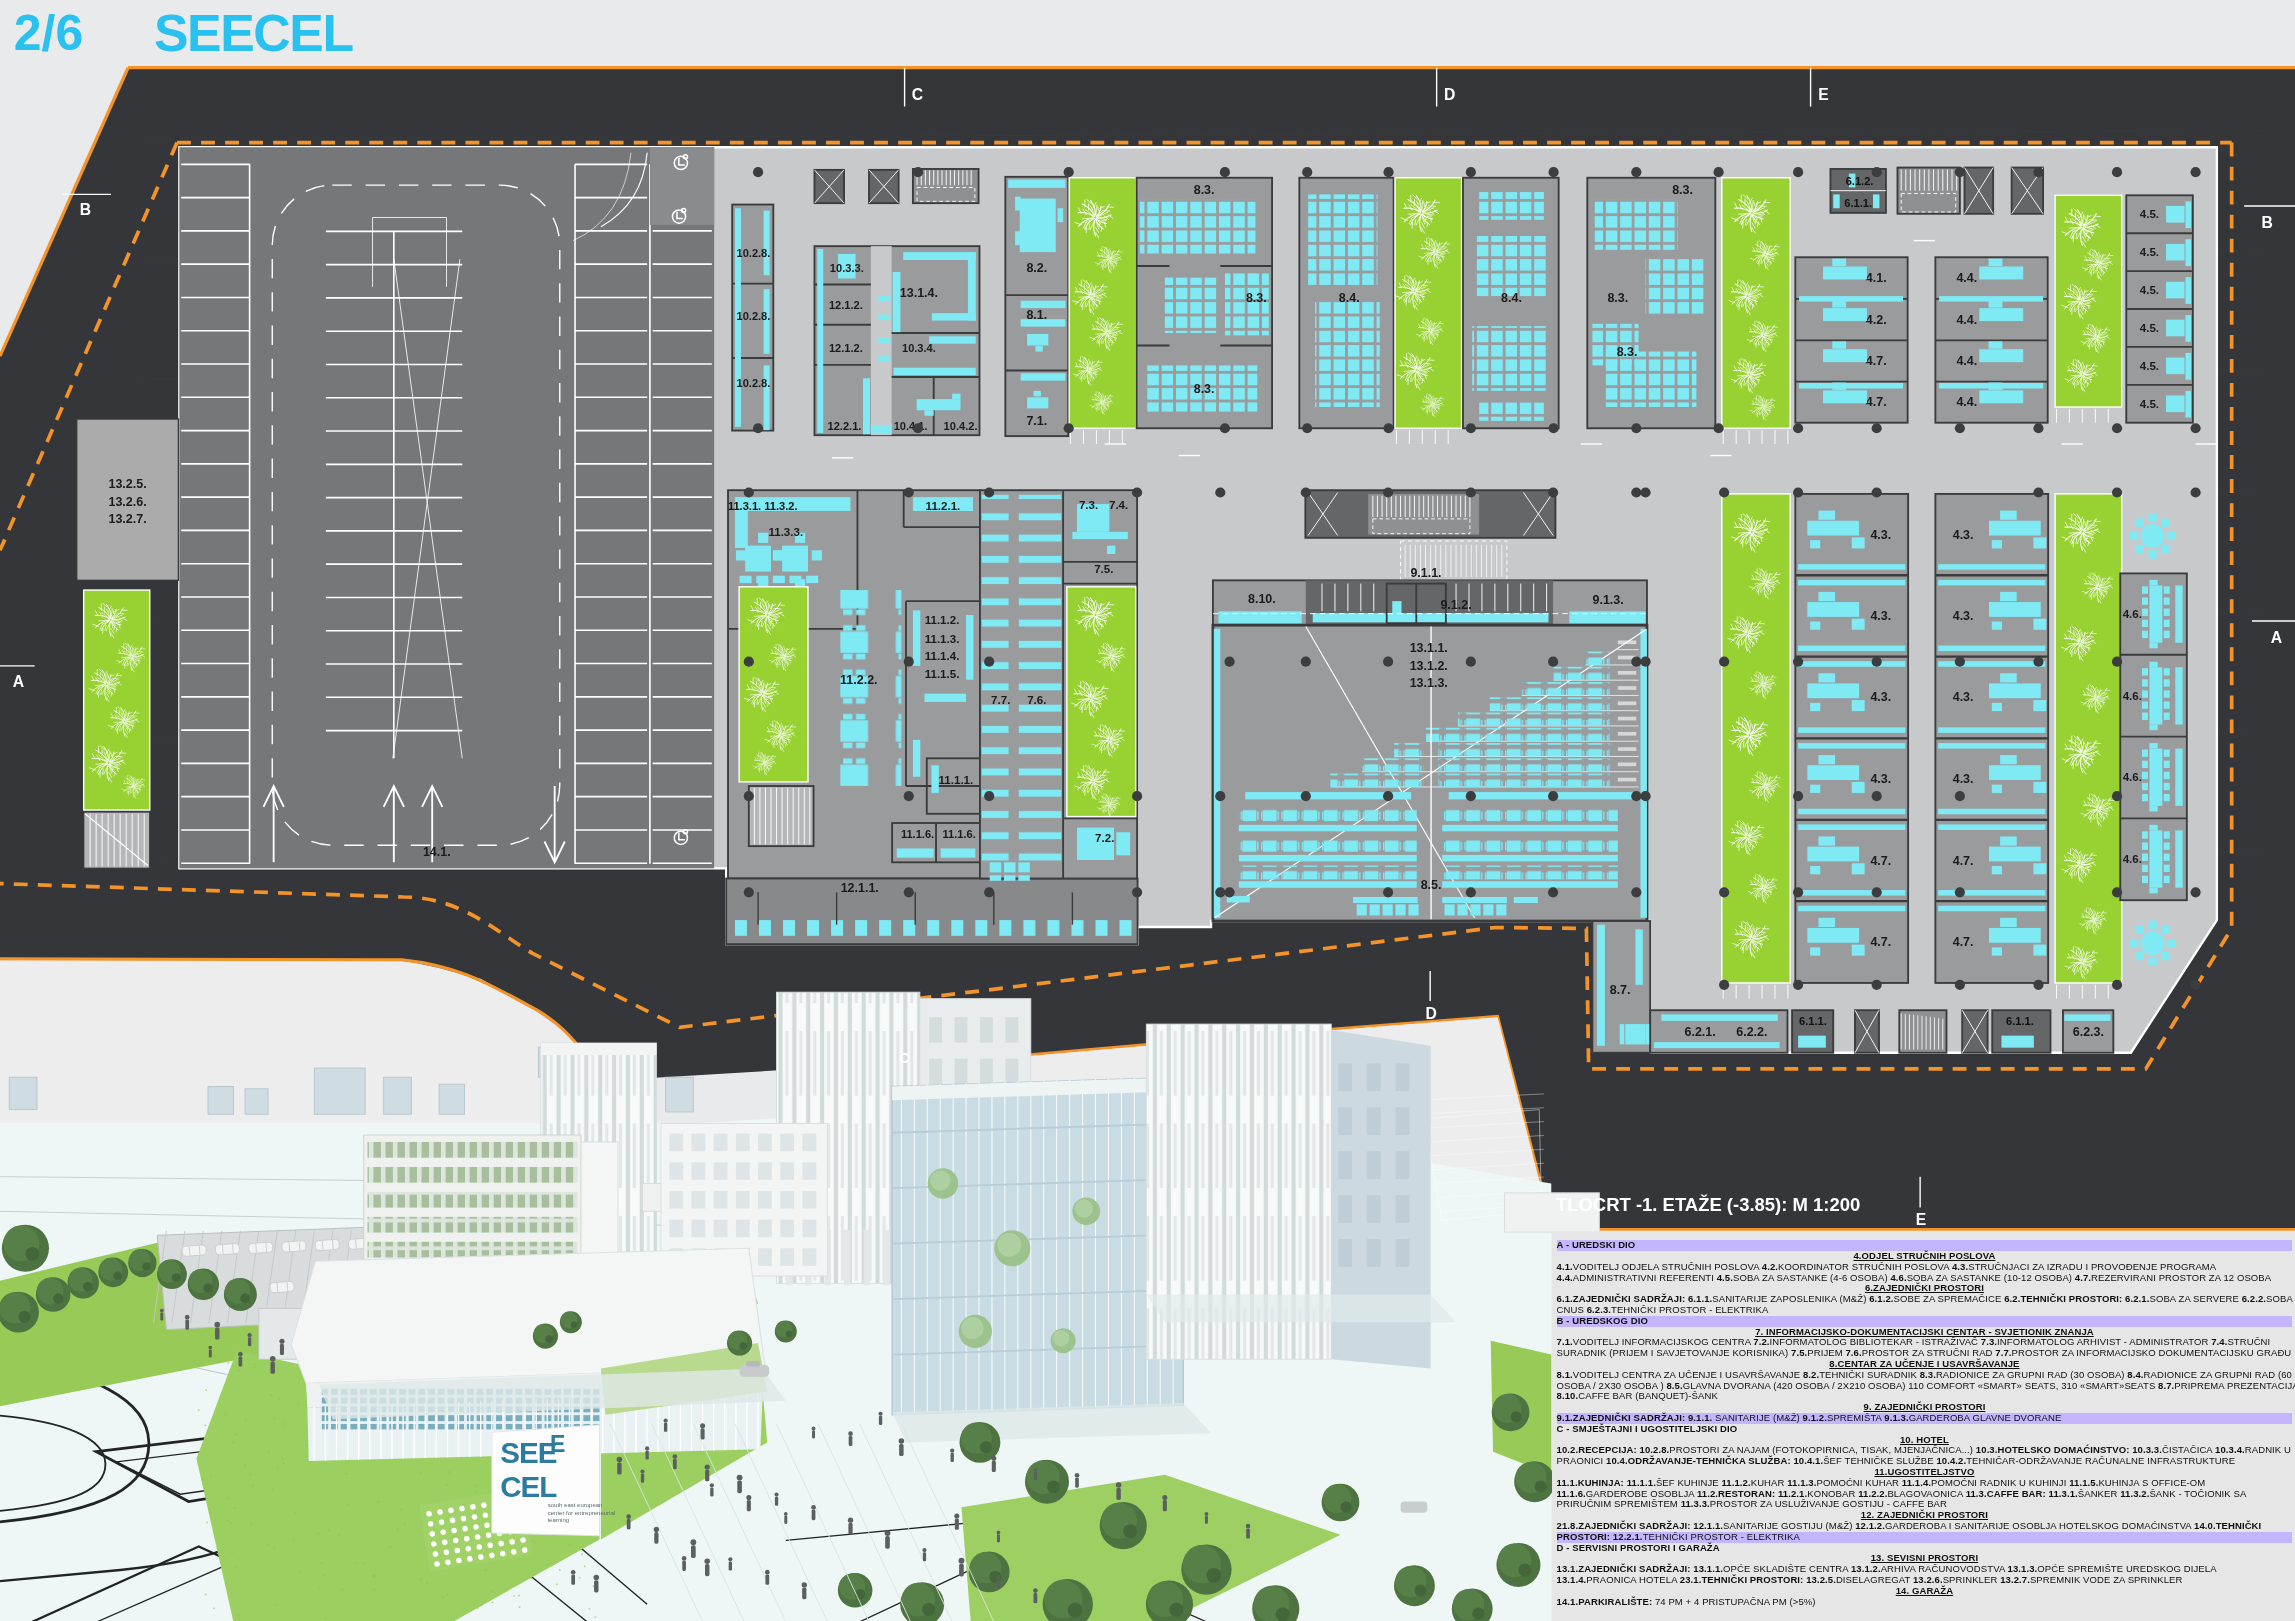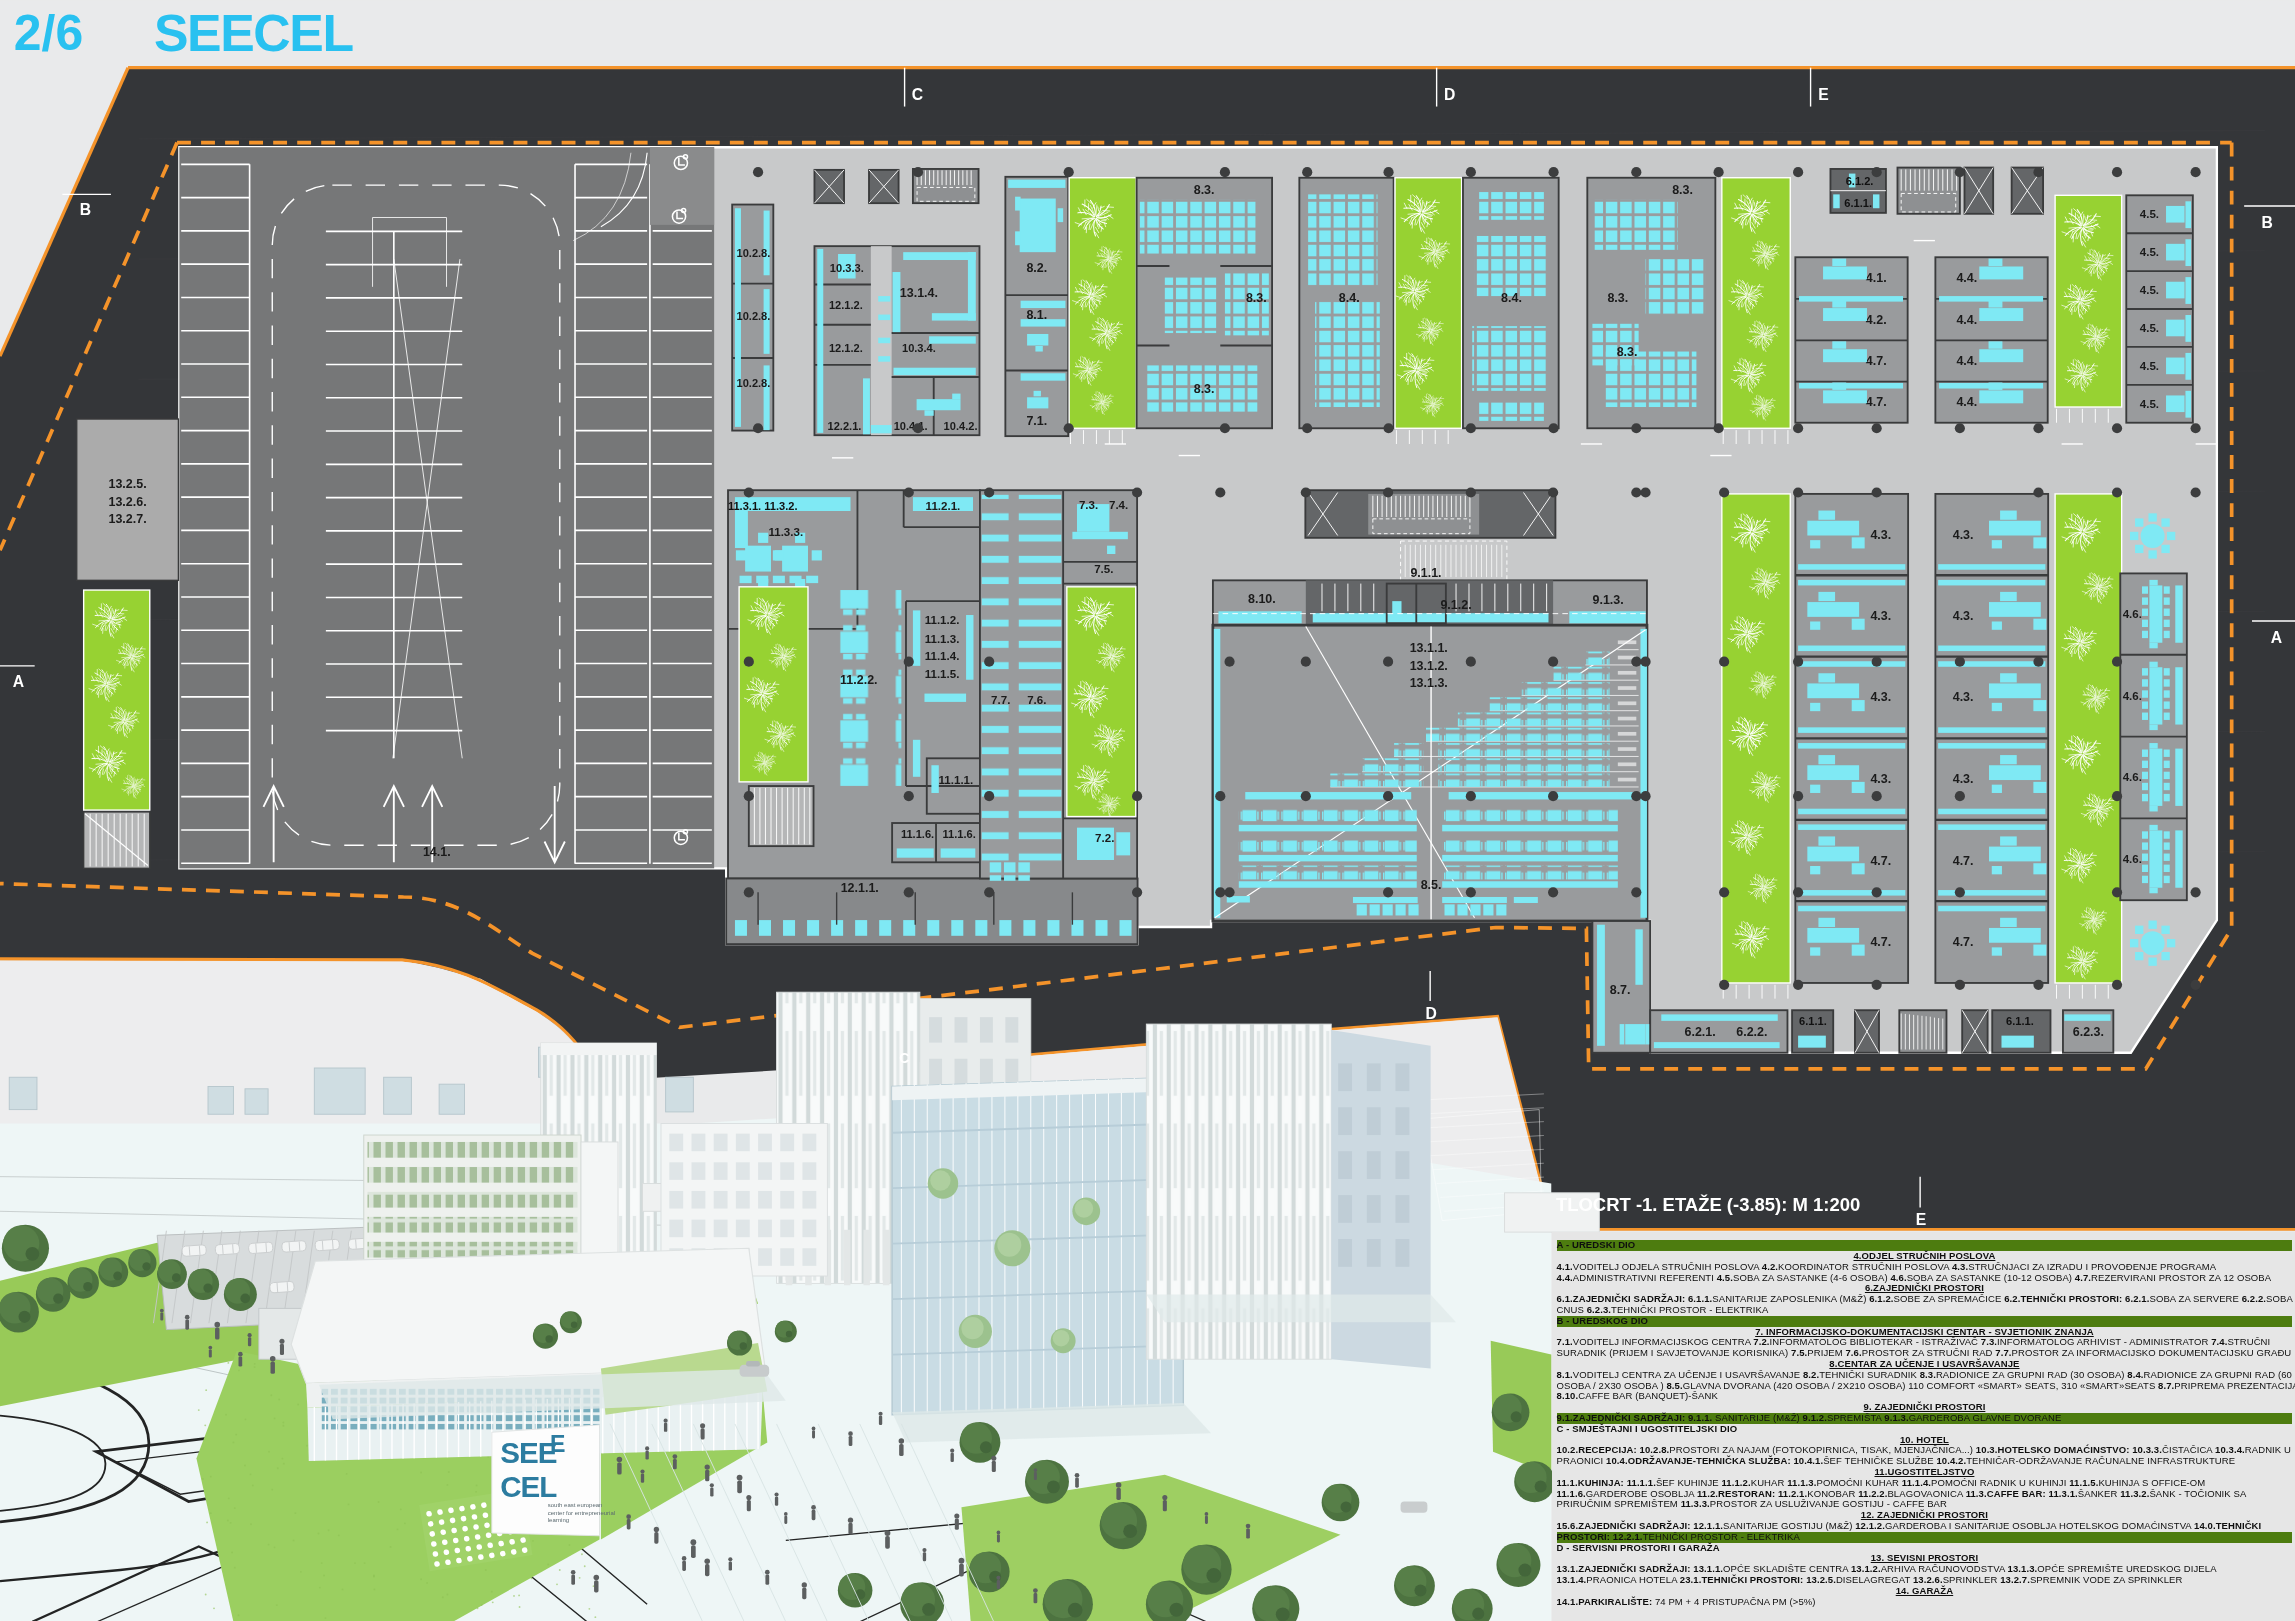--- a/index.html
+++ b/index.html
@@ -4,21 +4,21 @@
 <style>
 html,body{margin:0;padding:0;}
 body{width:2295px;height:1622px;position:relative;font-family:"Liberation Sans",sans-serif;background:#e9eaeb;overflow:hidden;}
 svg{position:absolute;left:0;top:0;}
 svg text{font-family:"Liberation Sans",sans-serif;}
 #legend{position:absolute;left:1552px;top:1232px;width:744px;height:390px;background:#e6e6e6;}
 #legend .inner{padding:8.3px 3.7px 0 4.6px;}
 .lr{font-size:9.5px;line-height:10.8px;color:#0e0e0e;white-space:nowrap;letter-spacing:0.1px;}
 .lr.j{text-align:justify;}
 .lr.j::after{content:"";display:inline-block;width:100%;}
-.lr.bar{background:#4d7c0f;}
+.lr.bar{background:#c4b5fd;}
 .lr.hd{font-weight:bold;text-decoration:underline;text-align:center;}
 .lr.hdp{font-weight:bold;}
 </style>
 </head>
 <body>
 
 <svg width="2295" height="1622" viewBox="0 0 4965 3508">
 <defs>
 <g id="tw" stroke="#ffffff" fill="none" stroke-linecap="round">
         <path d="M3 -0 Q19 3 34 -6" stroke-width="2.2"></path>
@@ -2144,21 +2144,21 @@
 <div class="lr bar"><b>9.1.ZAJEDNIČKI SADRŽAJI:</b> <b>9.1.1.</b> SANITARIJE (M&amp;Ž) <b>9.1.2.</b>SPREMIŠTA <b>9.1.3.</b>GARDEROBA GLAVNE DVORANE</div>
 <div class="lr hdp">C - SMJEŠTAJNI I UGOSTITELJSKI DIO</div>
 <div class="lr hd">10. HOTEL</div>
 <div class="lr j"><b>10.2.RECEPCIJA:</b> <b>10.2.8.</b>PROSTORI ZA NAJAM (FOTOKOPIRNICA, TISAK, MJENJAČNICA...) <b>10.3.HOTELSKO DOMAĆINSTVO:</b> <b>10.3.3.</b>ČISTAČICA <b>10.3.4.</b>RADNIK U</div>
 <div class="lr">PRAONICI <b>10.4.ODRŽAVANJE-TEHNIČKA SLUŽBA:</b> <b>10.4.1.</b>ŠEF TEHNIČKE SLUŽBE <b>10.4.2.</b>TEHNIČAR-ODRŽAVANJE RAČUNALNE INFRASTRUKTURE</div>
 <div class="lr hd">11.UGOSTITELJSTVO</div>
 <div class="lr j"><b>11.1.KUHINJA:</b> <b>11.1.1.</b>ŠEF KUHINJE <b>11.1.2.</b>KUHAR <b>11.1.3.</b>POMOĆNI KUHAR <b>11.1.4.</b>POMOĆNI RADNIK U KUHINJI <b>11.1.5.</b>KUHINJA S OFFICE-OM</div>
 <div class="lr j"><b>11.1.6.</b>GARDEROBE OSOBLJA <b>11.2.RESTORAN:</b> <b>11.2.1.</b>KONOBAR <b>11.2.2.</b>BLAGOVAONICA <b>11.3.CAFFE BAR:</b> <b>11.3.1.</b>ŠANKER <b>11.3.2.</b>ŠANK - TOČIONIK SA</div>
 <div class="lr">PRIRUČNIM SPREMIŠTEM <b>11.3.3.</b>PROSTOR ZA USLUŽIVANJE GOSTIJU - CAFFE BAR</div>
 <div class="lr hd">12. ZAJEDNIČKI PROSTORI</div>
-<div class="lr j"><b>15.6.ZAJEDNIČKI SADRŽAJI:</b> <b>12.1.1.</b>SANITARIJE GOSTIJU (M&amp;Ž) <b>12.1.2.</b>GARDEROBA  I SANITARIJE OSOBLJA HOTELSKOG DOMAĆINSTVA <b>14.0.TEHNIČKI</b></div>
+<div class="lr j"><b>21.8.ZAJEDNIČKI SADRŽAJI:</b> <b>12.1.1.</b>SANITARIJE GOSTIJU (M&amp;Ž) <b>12.1.2.</b>GARDEROBA  I SANITARIJE OSOBLJA HOTELSKOG DOMAĆINSTVA <b>14.0.TEHNIČKI</b></div>
 <div class="lr bar"><b>PROSTORI:</b> <b>12.2.1.</b>TEHNIČKI PROSTOR - ELEKTRIKA</div>
 <div class="lr hdp">D - SERVISNI PROSTORI I GARAŽA</div>
 <div class="lr hd">13. SEVISNI PROSTORI</div>
 <div class="lr j"><b>13.1.ZAJEDNIČKI SADRŽAJI:</b> <b>13.1.1.</b>OPĆE SKLADIŠTE CENTRA <b>13.1.2.</b>ARHIVA RAČUNOVODSTVA <b>13.1.3.</b>OPĆE SPREMIŠTE UREDSKOG DIJELA</div>
 <div class="lr"><b>13.1.4.</b>PRAONICA HOTELA <b>23.1.TEHNIČKI PROSTORI:</b> <b>13.2.5.</b>DISELAGREGAT <b>13.2.6.</b>SPRINKLER <b>13.2.7.</b>SPREMNIK VODE ZA SPRINKLER</div>
 <div class="lr hd">14. GARAŽA</div>
 <div class="lr"><b>14.1.PARKIRALIŠTE:</b> 74 PM + 4 PRISTUPAČNA PM (&gt;5%)</div>
 </div>
   </div>
 

